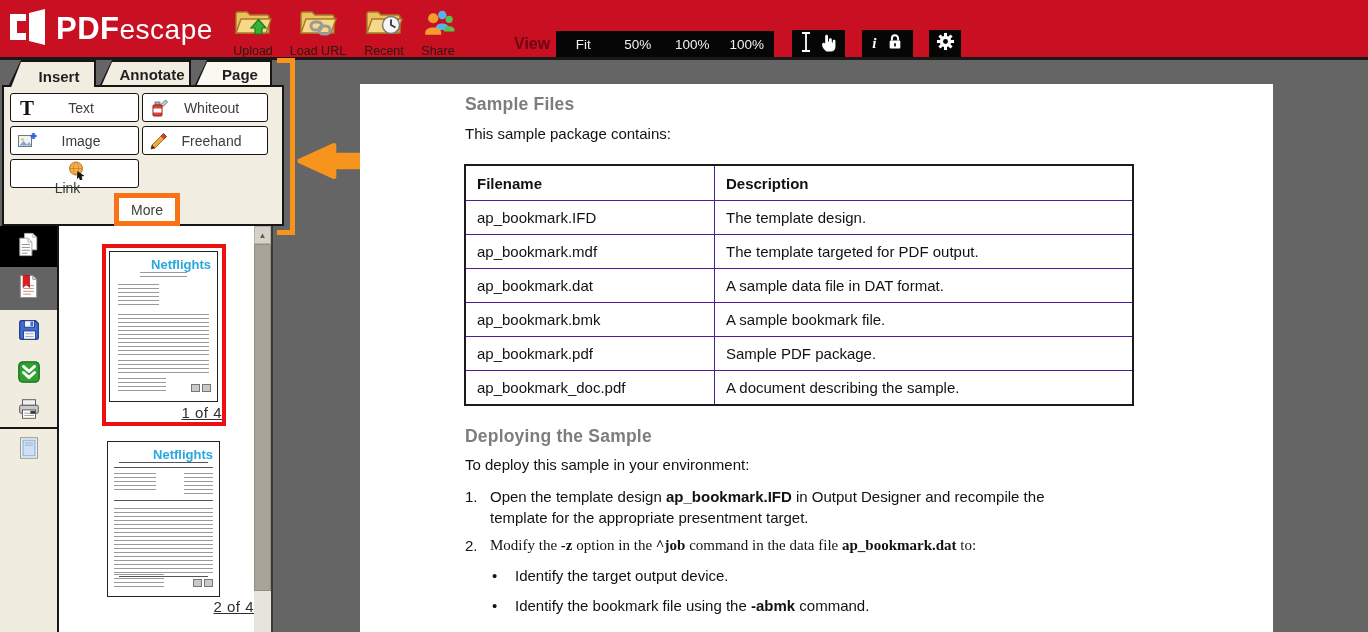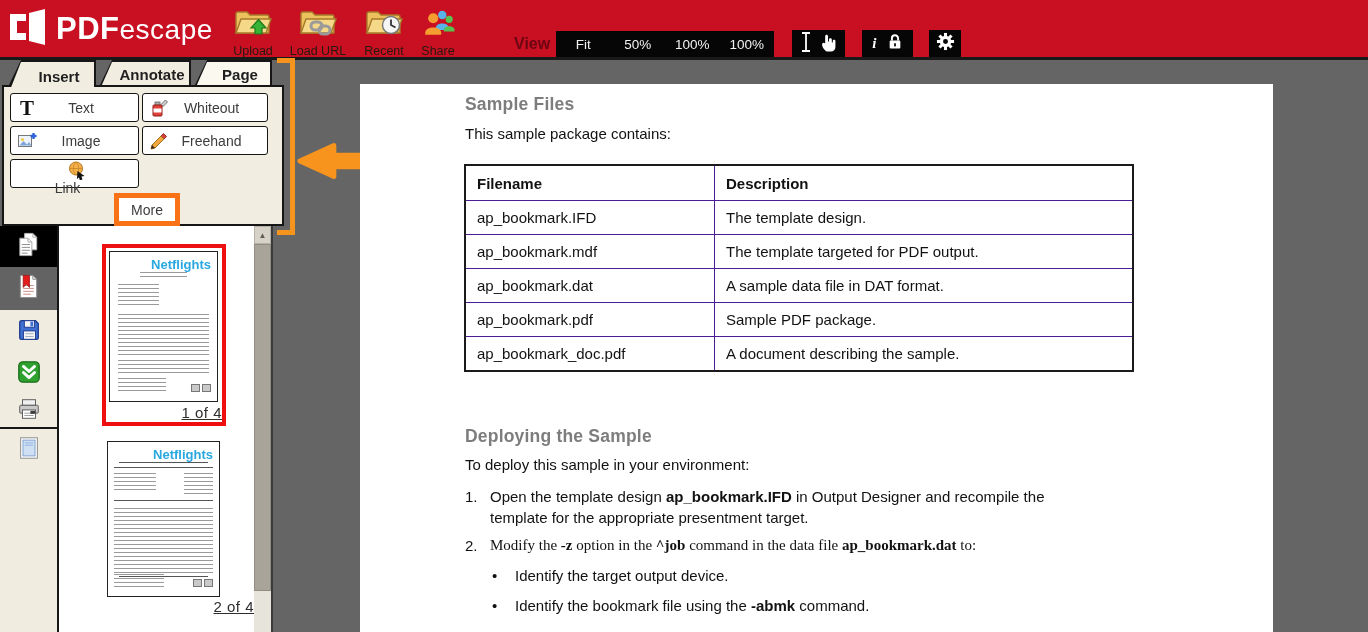--- a/index.html
+++ b/index.html
@@ -392,20 +392,24 @@
       </tr>
       <tr>
         <td>ap_bookmark.mdf</td>
         <td>The template targeted for PDF output.</td>
       </tr>
       <tr>
         <td>ap_bookmark.dat</td>
         <td>A sample data file in DAT format.</td>
       </tr>
       <tr>
+        <td>ap_bookmark.bmk</td>
+        <td>A sample bookmark file.</td>
+      </tr>
+      <tr>
         <td>ap_bookmark.pdf</td>
         <td>Sample PDF package.</td>
       </tr>
       <tr>
         <td>ap_bookmark_doc.pdf</td>
         <td>A document describing the sample.</td>
       </tr>
     </tbody>
       </table>
 

